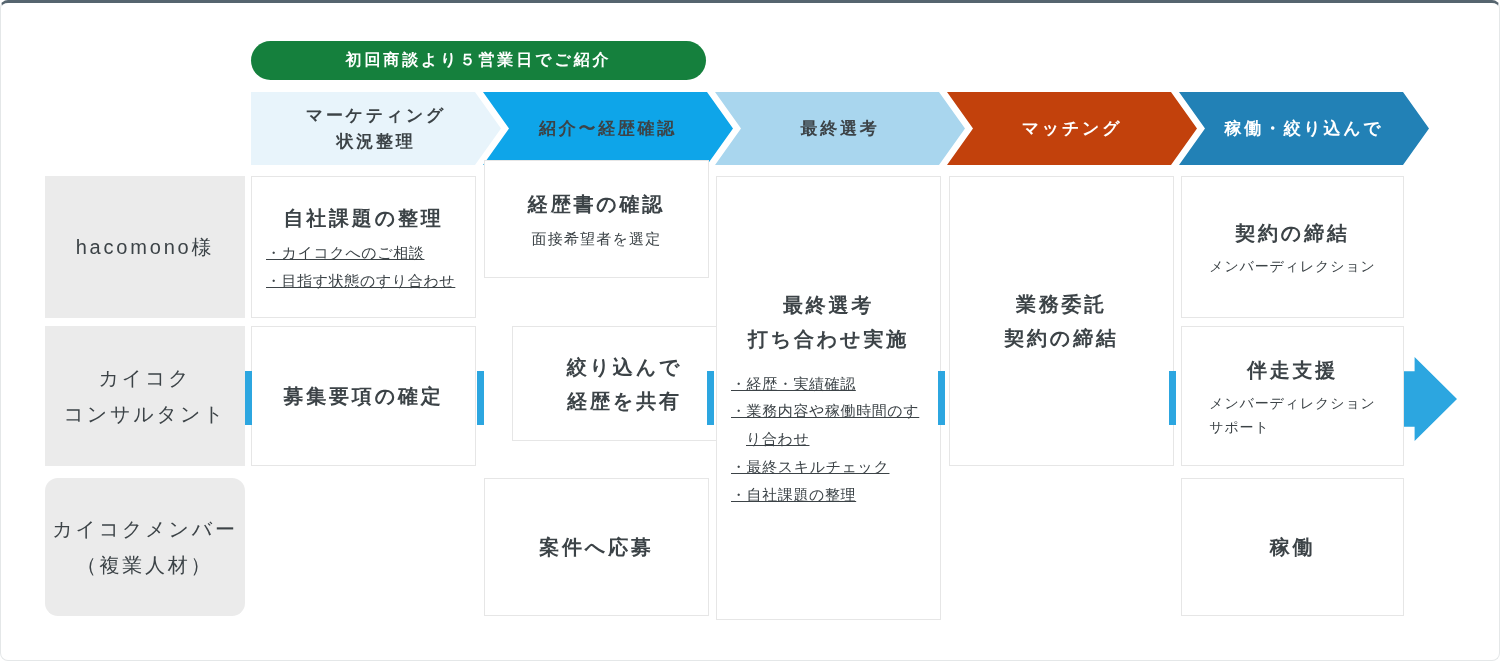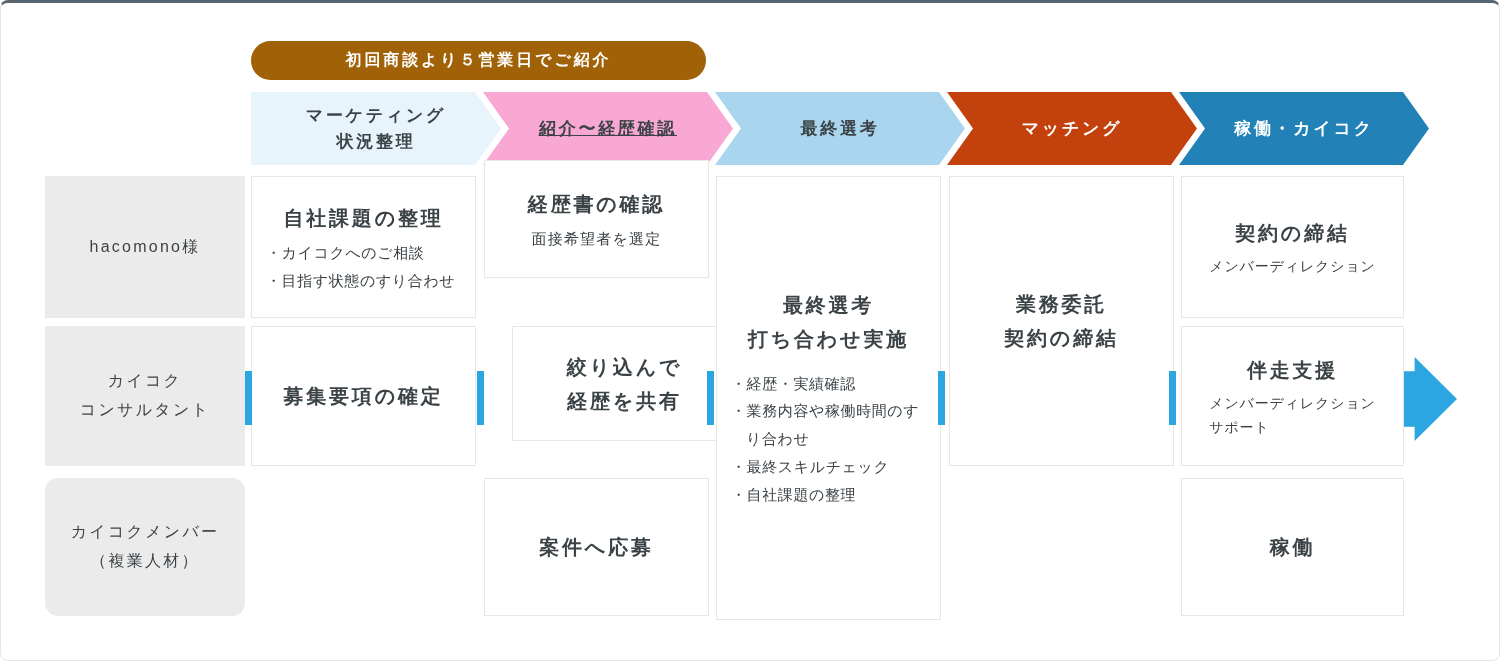--- a/index.html
+++ b/index.html
@@ -38,67 +38,67 @@
   }
   .stage:first-child {
     clip-path:polygon(0 0, calc(100% - 26px) 0, 100% 50%, calc(100% - 26px) 100%, 0 100%);
   }
   .stage + .stage { margin-left:-18px; }
   
   .row-label {
     position:absolute; left:44px; width:200px;
     background:#ebebeb;
     display:flex; align-items:center; justify-content:center;
-    font-size:16px; letter-spacing:0.14em; line-height:1.8;
+    font-size:20px; letter-spacing:0.14em; line-height:1.8;
     text-align:center; white-space:pre-line;
   }
   
   .box {
     position:absolute; background:#ffffff; border:1px solid #e6e6e6;
     display:flex; flex-direction:column; align-items:center; justify-content:center;
   }
   .box .title {
     font-size:20px; font-weight:600; letter-spacing:0.14em;
     text-align:center; line-height:1.7; white-space:pre-line;
   }
   .box .subtitle {
     font-size:15px; letter-spacing:0.08em; margin-top:5px;
     text-align:left; line-height:1.7; white-space:pre-line;
   }
   .box .bullets {
     align-self:stretch; padding:4px 12px 0 14px;
-    font-size:15px; line-height:1.85; letter-spacing:0.04em;
+    font-size:15px; line-height:1.85; letter-spacing:0.04em;text-decoration:underline;
   }
   .box .bullets div { padding-left:1em; text-indent:-1em; }
   .box.top-align { justify-content:flex-start; padding-top:24px; }
   
   .connector {
     position:absolute; top:368px; width:7px; height:54px;
   }
   .flow-arrow {
     position:absolute; left:1403px; top:354px; width:53px; height:84px;
     clip-path:polygon(0 17%, 20% 17%, 20% 0%, 100% 50%, 20% 100%, 20% 83%, 0 83%);
   }
 </style>
 </head>
 <body>
 
 <div class="page">
 
-  <div class="badge" style="background-color: #a16207;">
+  <div class="badge" style="background-color: #15803d;">
     <span>初回商談より５営業日でご紹介</span>
   </div>
 
   <div class="stage-band">
     <div class="stage" style="background-color: rgb(232, 244, 251); color: rgb(60, 67, 71);">マーケティング
 状況整理</div>
-    <div class="stage" style="background-color: #f9a8d4; color: rgb(60, 67, 71); text-decoration: underline;">紹介〜経歴確認</div>
+    <div class="stage" style="background-color: #0ea5e9; color: rgb(60, 67, 71);">紹介〜経歴確認</div>
     <div class="stage" style="background-color: rgb(169, 214, 238); color: rgb(60, 67, 71);">最終選考</div>
     <div class="stage" style="background-color: #c2410c; color: rgb(255, 255, 255);">マッチング</div>
-    <div class="stage" style="background-color: rgb(34, 129, 182); color: rgb(255, 255, 255);">稼働・カイコク</div>
+    <div class="stage" style="background-color: rgb(34, 129, 182); color: rgb(255, 255, 255);">稼働・絞り込んで</div>
   </div>
 
   <div class="row-label" style="top:173px; height:142px;">hacomono様</div>
   <div class="row-label" style="top:323px; height:140px;">カイコク
 コンサルタント</div>
   <div class="row-label" style="top:475px; height:138px;border-radius:13px;">カイコクメンバー
 （複業人材）</div>
 
   <div class="box top-align" style="left:250px; top:173px; width:225px; height:142px;">
     <div class="title">自社課題の整理</div>

